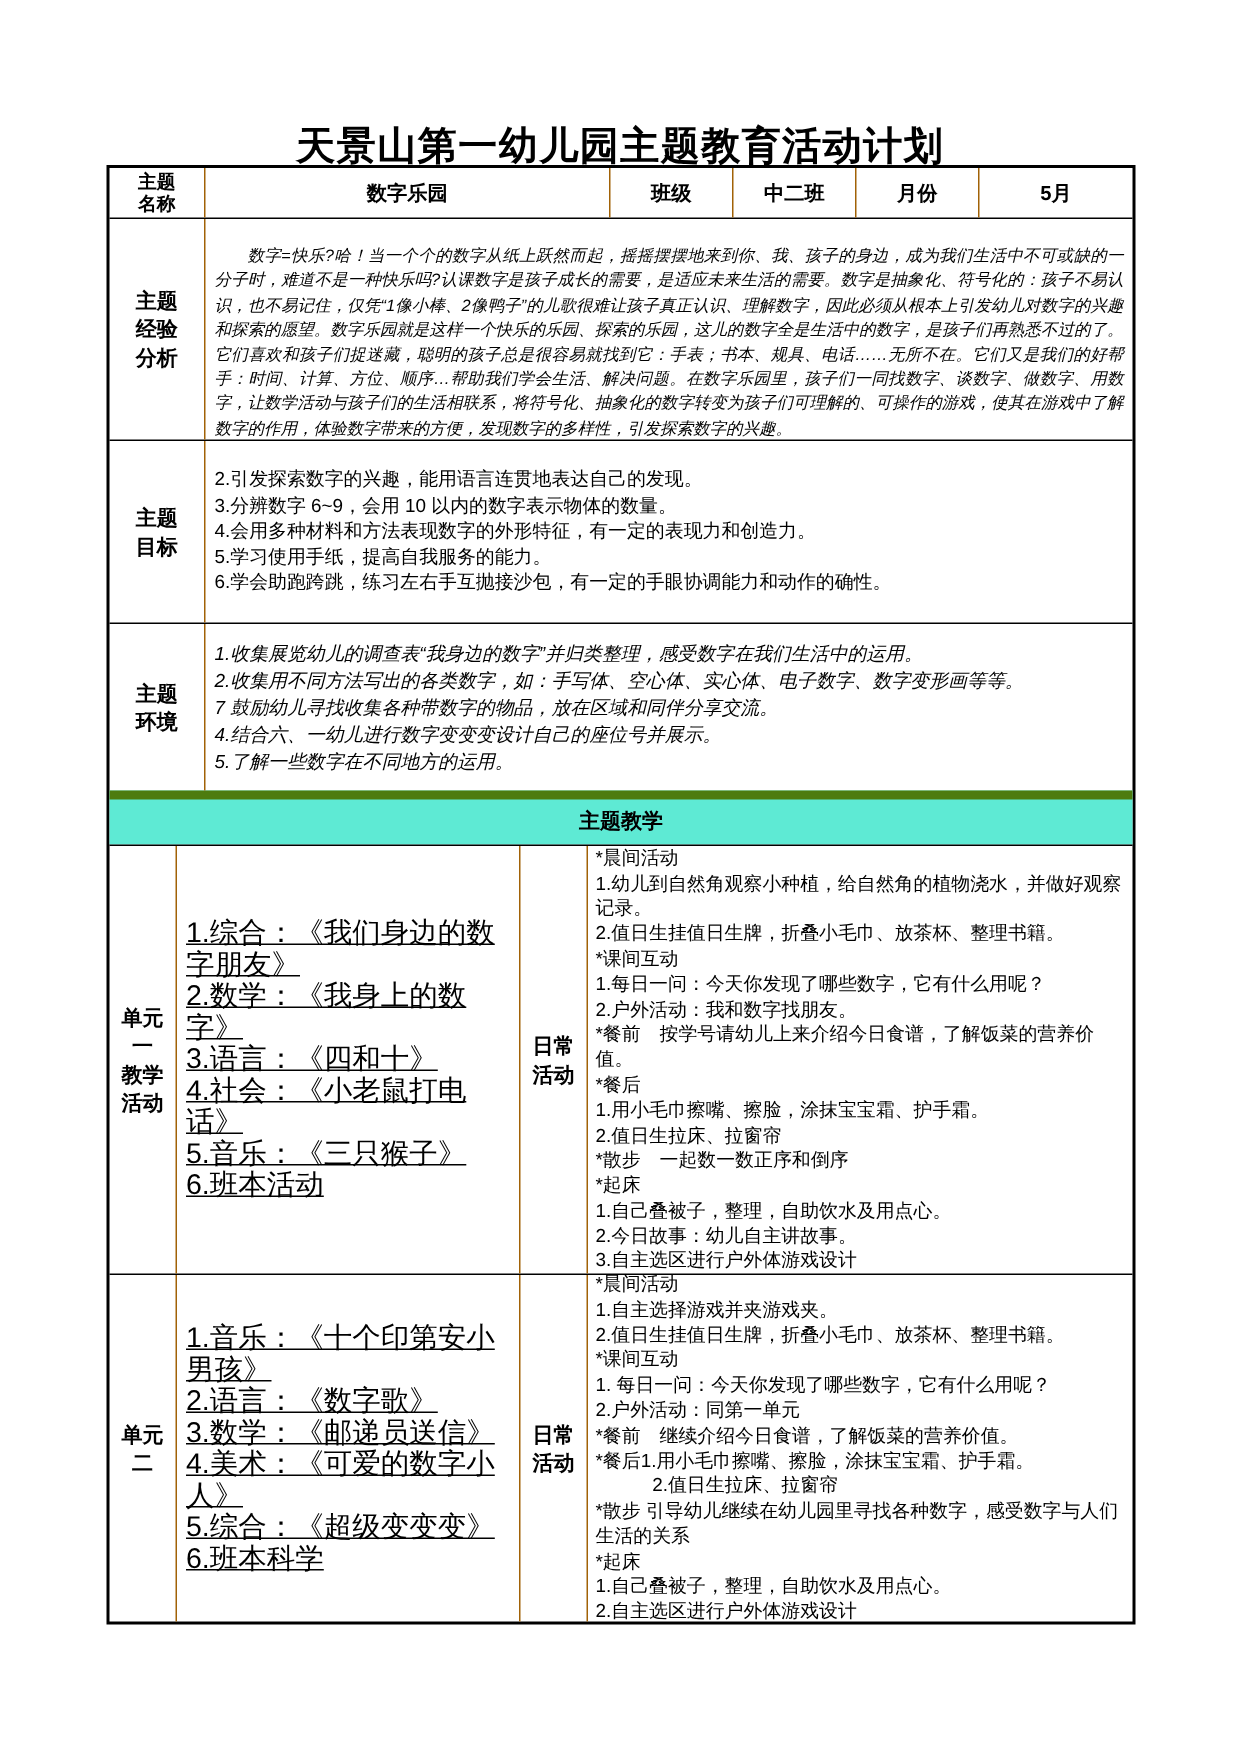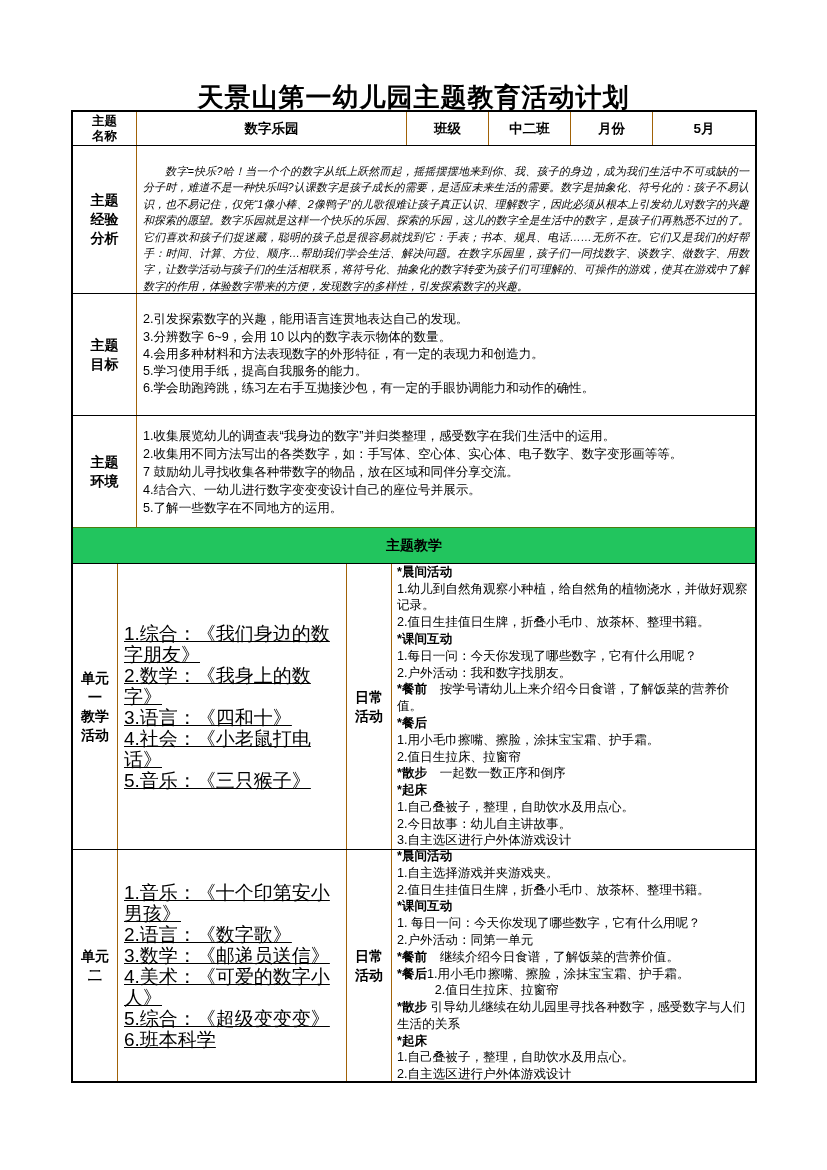--- a/index.html
+++ b/index.html
@@ -35,37 +35,37 @@
   .c-ubody  { width:618px; padding:0 6px; }
 
   .row-analysis { height:148px; }
   .analysis-text { font-size:11px; line-height:16.35px; text-align:justify;
                    text-indent:2em; padding-top:18px;font-style:italic; }
 
   .row-goals { height:122px; }
   .row-goals .list { font-size:12.6px; line-height:17.3px; text-align:justify; }
 
   .row-env { height:112px; }
-  .row-env .list { font-size:12.6px; line-height:18px; }
+  .row-env .list { font-size:12.6px; line-height:18px;font-style:italic; }
 
   
-  .band { height:36px; background:#22c55e; display:flex; align-items:center;
+  .band { height:36px; background:#5eead4; display:flex; align-items:center;
           justify-content:center; font-weight:700; font-size:14px;
-          border-top:1px solid #4d7c0f; }
+          border-top:6px solid #4d7c0f; }
 
   
   .row-unit1 { height:286px; }
   .row-unit2 { height:232px; }
   .c-nlabel { width:45px; }
   .c-courses { width:229px; padding:0 6px; }
   .c-courses .list { font-size:19px; line-height:21px;text-decoration:underline; }
   .c-dlabel { width:45px; }
   .c-daily { width:363px; padding:1px 5px; }
   .c-daily .daily { font-size:12.6px; line-height:16.8px; }
-  .c-daily b { font-weight:700; }
+  .c-daily b { font-weight:400; }
 </style>
 </head>
 <body>
 
 <div class="doc-title">天景山第一幼儿园主题教育活动计划</div>
 
 <div class="tbl">
 
   <div class="row row-header">
     <div class="cell c-hlabel vcenter hcenter label-cell">主题
@@ -121,20 +121,21 @@
 一
 教学
 活动</div>
     <div class="cell c-courses vcenter">
       <div class="list">
           <div>1.综合：《我们身边的数字朋友》</div>
           <div>2.数学：《我身上的数字》</div>
           <div>3.语言：《四和十》</div>
           <div>4.社会：《小老鼠打电话》</div>
           <div>5.音乐：《三只猴子》</div>
+          <div>6.班本活动</div>
         </div>
     </div>
     <div class="cell c-dlabel vcenter hcenter label-cell">日常
 活动</div>
     <div class="cell c-daily vcenter">
       <div class="daily">
           <div><b>*晨间活动</b></div>
           <div>1.幼儿到自然角观察小种植，给自然角的植物浇水，并做好观察记录。</div>
           <div>2.值日生挂值日生牌，折叠小毛巾、放茶杯、整理书籍。</div>
           <div><b>*课间互动</b></div>

